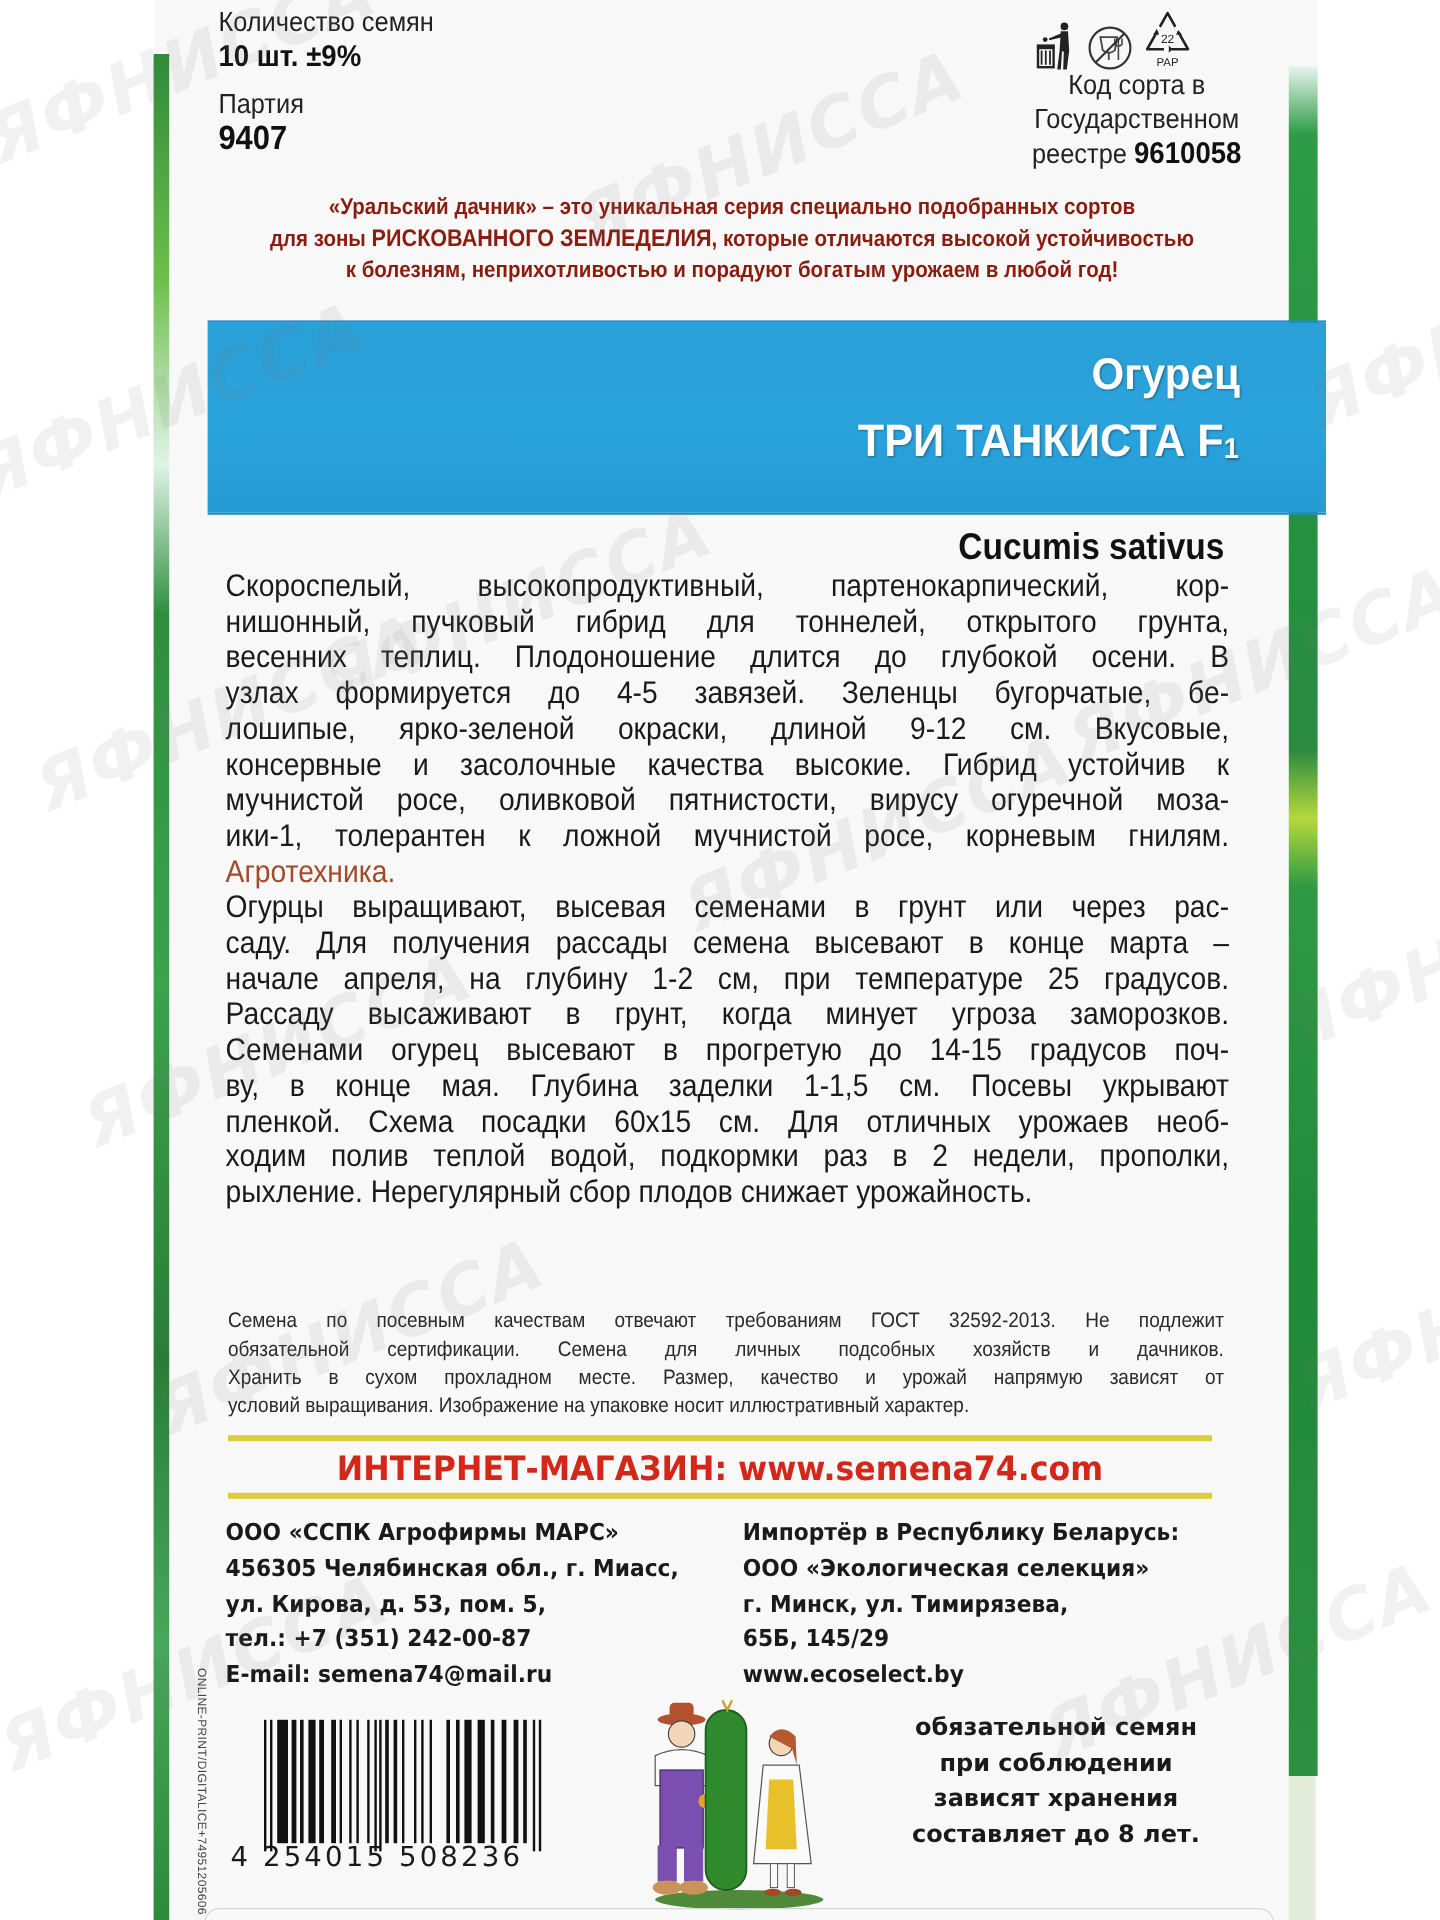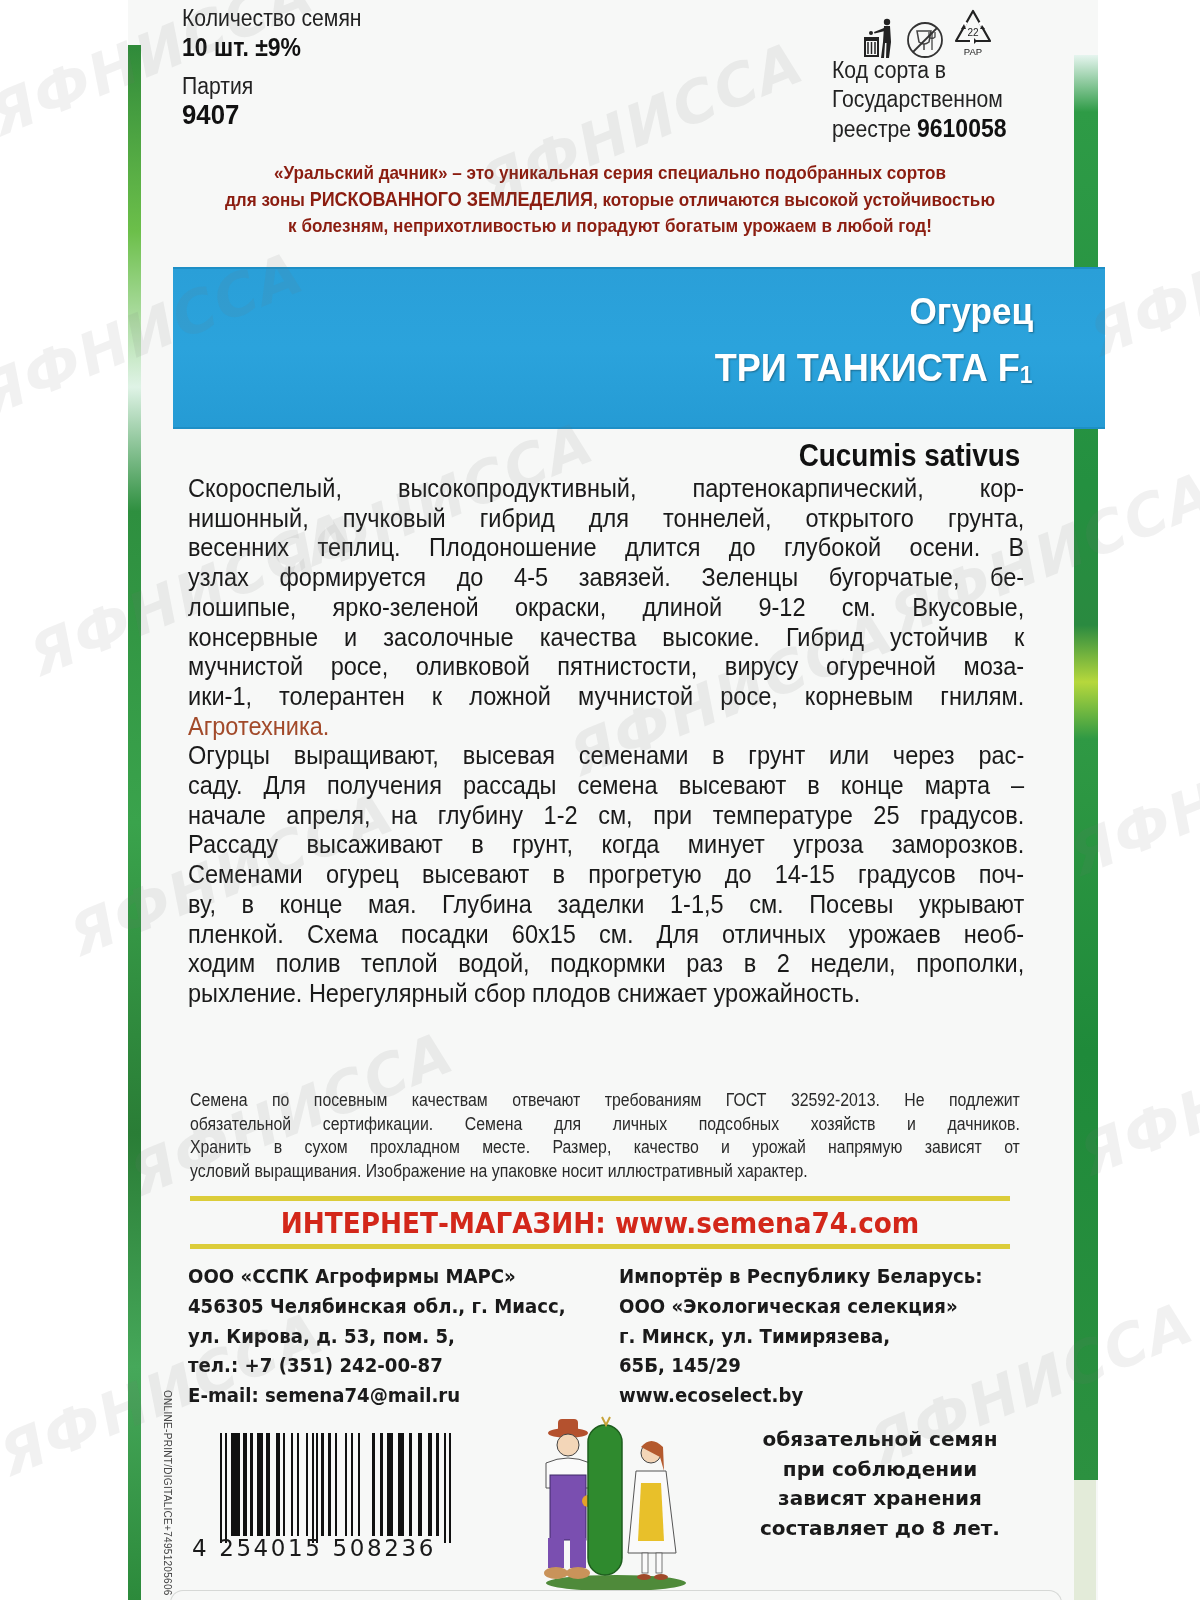--- a/index.html
+++ b/index.html
@@ -29,21 +29,21 @@
   }
   .edge-r2 {
     position:absolute; left:1074px; top:1480px; width:22px; height:120px; background:#e3ebd9;
   }
   .top-left { position:absolute; left:182px; top:4px; }
   .tl-label { font-family:"Liberation Sans Narrow","Liberation Sans",sans-serif; font-size:23px; color:#222; line-height:28px; transform:scaleX(0.92); transform-origin:left; }
   .tl-value { font-size:25px; font-weight:bold; color:#111; line-height:30px; transform:scaleX(0.92); transform-origin:left; margin-bottom:10px; }
   .tl-value.big { font-size:28px; }
   .icons { position:absolute; left:862px; top:8px; display:flex; gap:7px; align-items:flex-end; }
   .icons svg { display:block; }
-  .top-right { position:absolute; left:832px; top:56px; }
+  .top-right { position:absolute; left:860px; top:56px;text-align:center; }
   .tr-text { font-size:23px; color:#222; line-height:29px; transform:scaleX(0.92); transform-origin:left; white-space:nowrap; }
   .tr-text b { font-size:25px; color:#111; }
   .promo {
     position:absolute; left:150px; top:160px; width:920px; text-align:center;
     font-family:"Liberation Sans", sans-serif; font-weight:bold; font-size:19px;
     color:#8b1d10; line-height:26px; transform:scaleX(0.9); transform-origin:center;
   }
   .promo .caps { font-size:20px; }
   .band {
     position:absolute; left:141px; top:267px; width:932px; height:158px;

